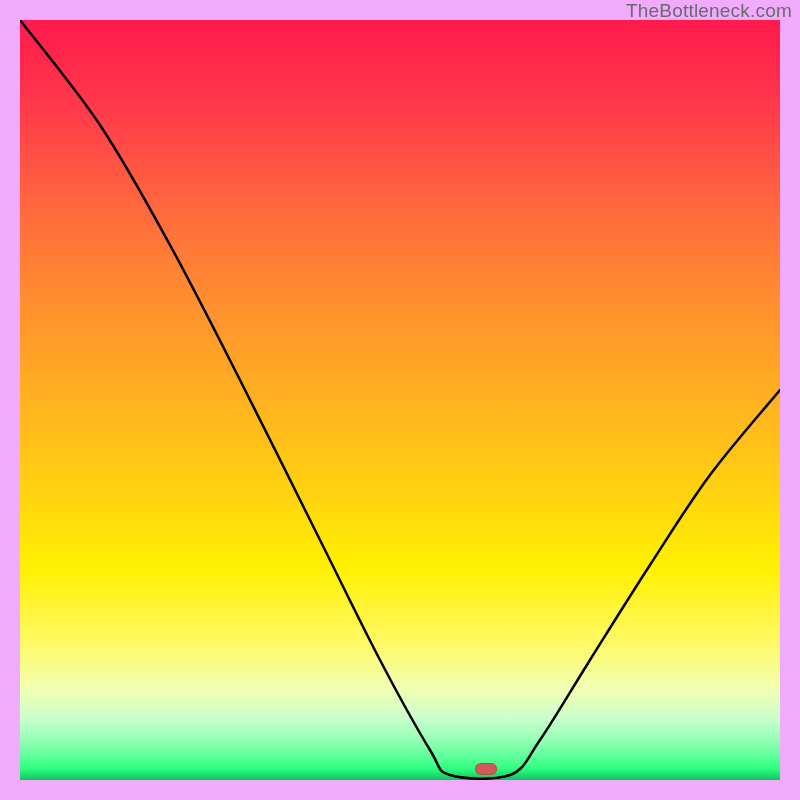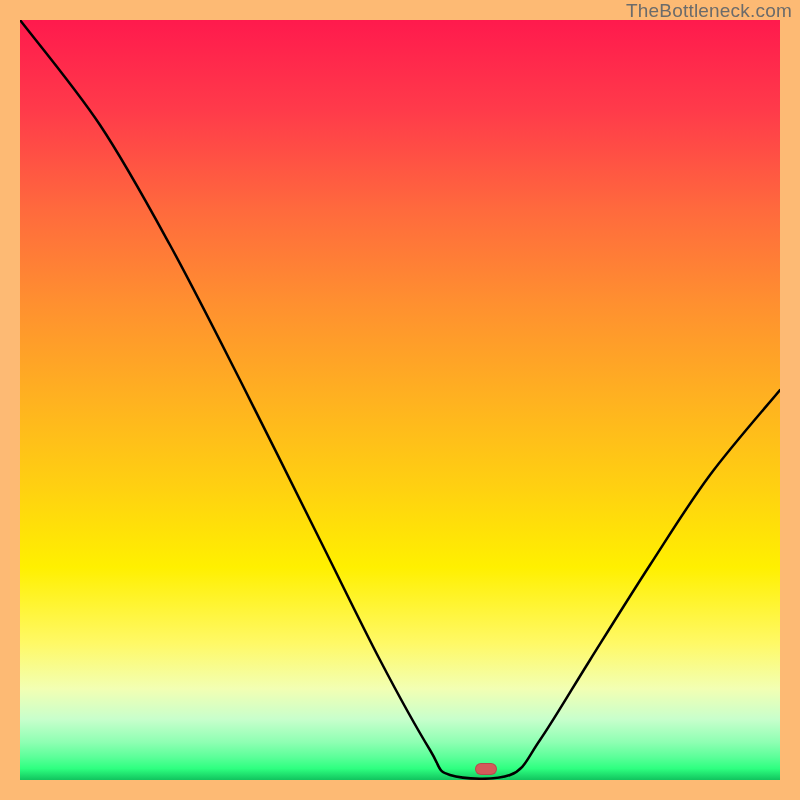--- a/index.html
+++ b/index.html
@@ -8,21 +8,21 @@
     width: 800px;
     height: 800px;
     overflow: hidden;
     background: #000;
     font-family: Arial, Helvetica, sans-serif;
   }
   .frame {
     position: relative;
     width: 800px;
     height: 800px;
-    background: #fdba74;
+    background: #f0abfc;
   }
   .plot-area {
     position: absolute;
     left: 20px;
     top: 20px;
     width: 760px;
     height: 760px;
     background: linear-gradient(
       to bottom,
       #ff1a4d 0%,

